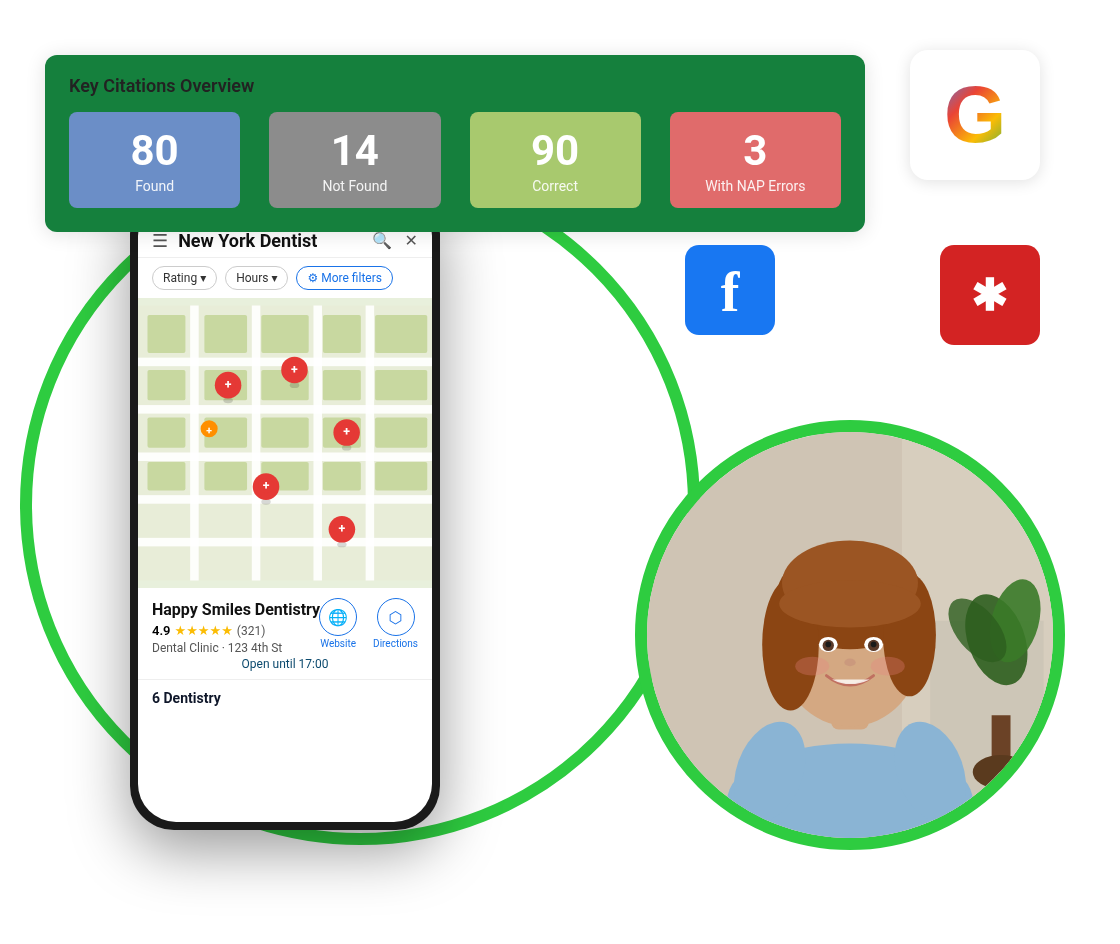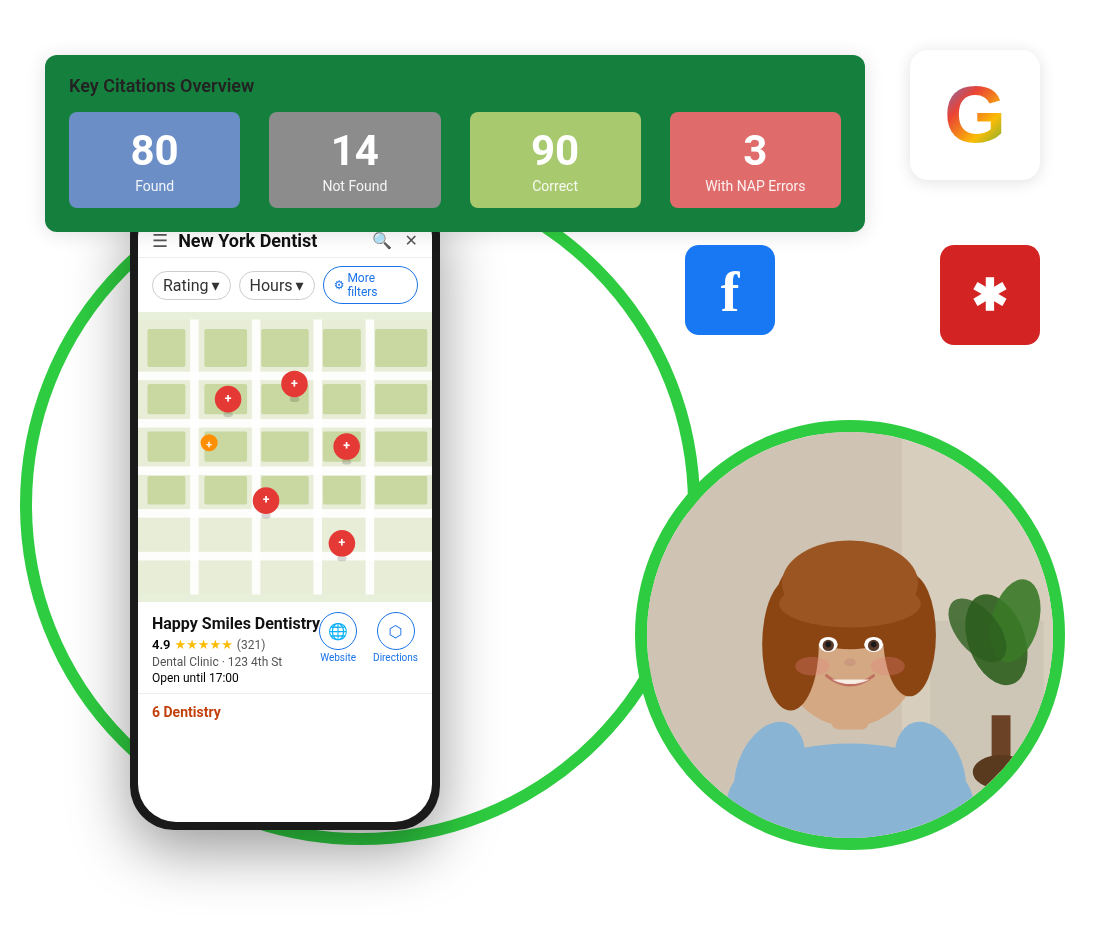--- a/index.html
+++ b/index.html
@@ -202,21 +202,21 @@
     .phone-filters {
       display: flex;
       gap: 8px;
       padding: 8px 14px;
       align-items: center;
     }
     .filter-pill {
       border: 1px solid #ccc;
       border-radius: 20px;
       padding: 4px 10px;
-      font-size: 16px;
+      font-size: 12px;
       color: #333;
       display: flex;
       align-items: center;
       gap: 3px;
       background: #fff;
     }
     .filter-more {
       border: 1px solid #1a73e8;
       border-radius: 20px;
       padding: 4px 10px;
@@ -246,21 +246,21 @@
       display: flex;
       align-items: flex-end;
       gap: 4px;
       font-size: 12px;
       margin-bottom: 3px;
     }
     .stars { color: #fbbc04; font-size: 13px; }
     .rating-score { font-weight: 600; font-size: 13px; }
     .rating-count { color: #555; font-size: 12px; }
     .business-type { font-size: 12px; color: #555; margin-bottom: 2px; }
-    .business-hours { font-size: 12px; color: #000000; }
+    .business-hours { font-size: 12px; color: #0c4a6e; text-align: center; }
 
     
     .green-circle-woman {
       position: absolute;
       top: 420px;
       right: 55px;
       width: 430px;
       height: 430px;
       border-radius: 50%;
       border: 12px solid #2ecc40;
@@ -447,21 +447,21 @@
             <span style="font-size:10px;color:#1a73e8;">Website</span>
           </div>
           <div style="display:flex;flex-direction:column;align-items:center;gap:2px;">
             <div style="width:38px;height:38px;border-radius:50%;border:1.5px solid #1a73e8;display:flex;align-items:center;justify-content:center;color:#1a73e8;font-size:16px;">⬡</div>
             <span style="font-size:10px;color:#1a73e8;">Directions</span>
           </div>
         </div>
       </div>
 
       <div style="padding: 8px 14px; border-top: 1px solid #eee;">
-        <span style="font-size:14px;font-weight:700;color:#c2410c;">6 Dentistry</span>
+        <span style="font-size:14px;font-weight:700;color:#0f172a;">6 Dentistry</span>
       </div>
 
     </div>
   </div>
 </div>
 
 <div class="green-circle-woman">
   
   <svg width="100%" height="100%" viewBox="0 0 430 430">
 

